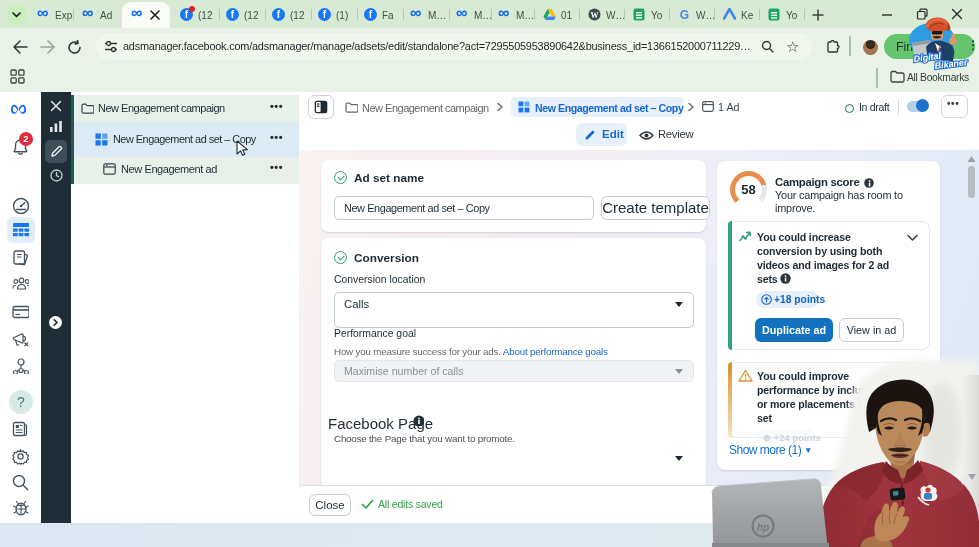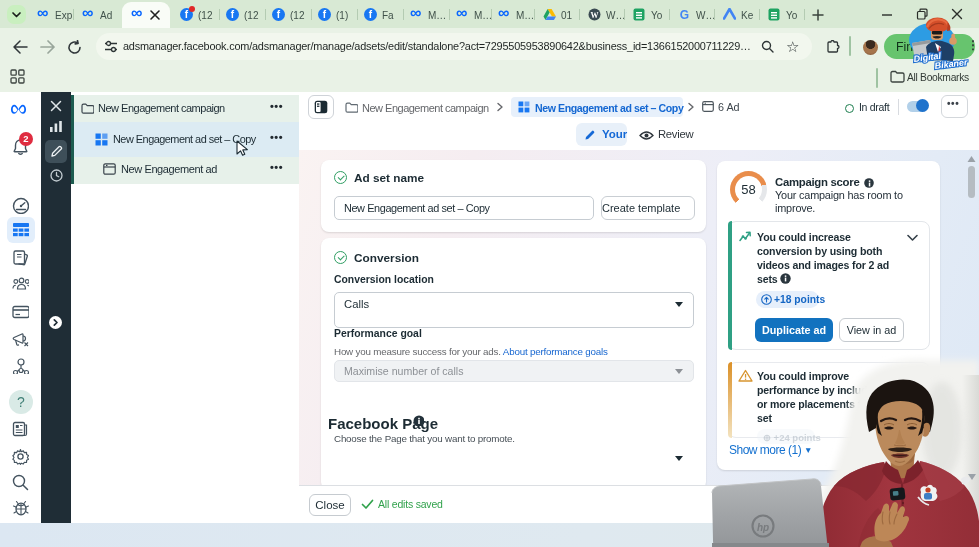--- a/index.html
+++ b/index.html
@@ -20,21 +20,21 @@
 #darkbar{left:41px;top:0;width:30px;height:431px;background:#1f2d36;}
 #tree{left:71px;top:0;width:228px;height:431px;background:#fff;}
 #main{left:299px;top:0;width:680px;height:431px;background:#fff;}
 #content{position:absolute;left:0;top:58px;width:680px;height:335px;background:linear-gradient(110deg,#faf3f2 0%,#f5edf1 22%,#edeef7 55%,#e3ebf6 80%,#dde8f5 100%);}
 .card{position:absolute;background:#fff;border-radius:8px;box-shadow:0 1px 2px rgba(0,0,0,0.12);}
 .sel{position:absolute;border:1px solid #c6ccd2;border-radius:5px;background:#fff;font-size:12.5px;color:#1c2b33;line-height:22px;padding-left:9px;}
 .caret{position:absolute;width:0;height:0;border-left:4.5px solid transparent;border-right:4.5px solid transparent;border-top:5px solid #1c2b33;}
 .chk{position:absolute;width:13px;height:13px;border:1.3px solid #2f9e63;border-radius:50%;}
 .chk:after{content:"";position:absolute;left:2.5px;top:3px;width:5px;height:2.5px;border-left:1.4px solid #2f9e63;border-bottom:1.4px solid #2f9e63;transform:rotate(-45deg);}
 .hd{position:absolute;font-weight:bold;font-size:13px;color:#1c2b33;}
-.lb{position:absolute;font-weight:bold;font-size:12px;color:#1c2b33;}
+.lb{position:absolute;font-weight:normal;font-size:12px;color:#1c2b33;}
 .t{position:absolute;white-space:nowrap;}
 #footer{position:absolute;left:0;top:393px;width:680px;height:38px;background:#fff;border-top:1px solid #dcdfe3;}
 #btmstrip{left:0;top:523px;width:979px;height:24px;background:linear-gradient(90deg,#dce7f2 0%,#dfe9f0 60%,#e0e9ea 100%);}
 .sideicon{position:absolute;left:12px;width:17px;height:17px;}
 svg{display:block;}
 </style>
 </head>
 <body>
 
 <div class="abs" id="tabstrip"></div>
@@ -354,47 +354,47 @@
       </svg>
     <div class="t" style="left:236px;top:10px;font-size:10.6px;color:#1467d2;letter-spacing:-0.42px;font-weight:bold;">New Engagement ad set – Copy</div>
     <svg class="abs" style="left:388px;top:10px;" width="8" height="10">
         <path d="M2 1.5 L6 5 L2 8.5" stroke="#65676b" stroke-width="1.4" fill="none" stroke-linecap="round" stroke-linejoin="round"></path>
       </svg>
     <svg class="abs" style="left:403px;top:9px;" width="12" height="11">
         <rect x="0.7" y="0.7" width="10.6" height="9.6" rx="1.5" stroke="#4e575e" stroke-width="1.2" fill="none"></rect>
         <path d="M0.7 3.6 L11.3 3.6" stroke="#4e575e" stroke-width="1.2"></path>
         <path d="M2.6 2.2 L4 2.2" stroke="#4e575e" stroke-width="1"></path>
       </svg>
-    <div class="t" style="left:419px;top:9px;font-size:10.8px;color:#3e464d;">6 Ad</div>
+    <div class="t" style="left:419px;top:9px;font-size:10.8px;color:#3e464d;">1 Ad</div>
     <div class="abs" style="left:546px;top:12px;width:9px;height:9px;border:1.7px solid #1d7e4f;border-radius:50%;"></div>
     <div class="t" style="left:560px;top:9px;font-size:10.5px;letter-spacing:-0.3px;color:#1c2b33;">In draft</div>
     <div class="abs" style="left:599px;top:7px;width:1px;height:16px;background:#d8dbe0;"></div>
     <div class="abs" style="left:608px;top:9px;width:21px;height:11px;border-radius:6px;background:#b2d0e9;"></div>
     <div class="abs" style="left:617px;top:7px;width:13px;height:13px;border-radius:50%;background:#2073cc;"></div>
     <div class="abs" style="left:642px;top:3px;width:27px;height:23px;border:1px solid #d3d7db;border-radius:6px;background:#fff;"></div>
     <div class="t" style="left:648px;top:6px;font-size:10px;color:#3a4149;letter-spacing:0.6px;font-weight:bold;">•••</div>
 
     <div class="abs" style="left:277px;top:31px;width:51px;height:23px;background:#e8f0f9;border-radius:6px;"></div>
     <svg class="abs" style="left:285px;top:37px;" width="12" height="12">
         <path d="M1.5 10.5 L2 8 L8 2 Q8.8 1.2 9.6 2 L10 2.4 Q10.8 3.2 10 4 L4 10 Z" fill="#1569d6"></path>
       </svg>
-    <div class="t" style="left:303px;top:36px;font-size:11.5px;color:#1569d6;font-weight:bold;">Your</div>
+    <div class="t" style="left:303px;top:36px;font-size:11.5px;color:#1569d6;font-weight:bold;">Edit</div>
     <svg class="abs" style="left:340px;top:38px;" width="15" height="11">
         <path d="M1 5.5 Q7.5 -1.5 14 5.5 Q7.5 12.5 1 5.5 Z" stroke="#2f363c" stroke-width="1.3" fill="none"></path>
         <circle cx="7.5" cy="5.5" r="2" fill="#2f363c"></circle>
       </svg>
     <div class="t" style="left:359px;top:36px;font-size:11.3px;letter-spacing:-0.3px;color:#2f363c;">Review</div>
 
     <div class="abs" id="content">
 
       <div class="card" style="left:22px;top:10px;width:385px;height:72px;"></div>
       <div class="chk" style="left:35px;top:21px;"></div>
       <div class="hd" style="left:55px;top:21px;font-size:11.8px;">Ad set name</div>
       <div class="sel" style="left:35px;top:46px;width:260px;height:24px;font-size:10.9px;letter-spacing:-0.4px;">New Engagement ad set – Copy</div>
-      <div class="abs" style="left:302px;top:46px;width:94px;height:24px;border:1px solid #c9ced3;border-radius:6px;background:#fff;font-size:11px;color:#1c2b33;text-align:left;line-height:22px;">Create template</div>
+      <div class="abs" style="left:302px;top:46px;width:109px;height:24px;border:1px solid #c9ced3;border-radius:6px;background:#fff;font-size:15px;color:#1c2b33;text-align:center;line-height:22px;">Create template</div>
 
       <div class="card" style="left:22px;top:88px;width:385px;height:252px;"></div>
       <div class="chk" style="left:35px;top:101px;"></div>
       <div class="hd" style="left:55px;top:101px;font-size:11.8px;">Conversion</div>
       <div class="lb" style="left:35px;top:124px;font-size:10.4px;">Conversion location</div>
       <div class="sel" style="left:35px;top:142px;width:360px;height:36px;font-size:11.3px;">Calls</div>
       <div class="caret" style="left:376px;top:152px;"></div>
       <div class="lb" style="left:35px;top:178px;font-size:10.4px;">Performance goal</div>
       <div class="t" style="left:35px;top:196px;font-size:9.8px;letter-spacing:-0.2px;color:#65676b;">How you measure success for your ads. <span style="color:#1666d0;">About performance goals</span></div>
       <div class="sel" style="left:35px;top:210px;width:360px;height:22px;background:#f0f2f4;border-color:#e2e5e9;color:#8d9196;line-height:20px;font-size:10.6px;">Maximise number of calls</div>
@@ -403,21 +403,21 @@
       <svg class="abs" style="left:114px;top:265px;" width="11" height="11">
           <circle cx="6" cy="6" r="5.5" fill="#23313a"></circle>
           <rect x="5.2" y="5" width="1.6" height="4" fill="#fff"></rect>
           <rect x="5.2" y="2.8" width="1.6" height="1.6" fill="#fff"></rect>
         </svg>
       <div class="t" style="left:35px;top:283px;font-size:9.8px;letter-spacing:-0.2px;color:#474f56;">Choose the Page that you want to promote.</div>
       <div class="caret" style="left:376px;top:306px;"></div>
 
       <div class="card" style="left:418px;top:11px;width:223px;height:309px;"></div>
       <div class="abs" style="left:431px;top:21px;width:37px;height:37px;border-radius:50%;background:conic-gradient(from 225deg,#e98d4b 0deg 209deg,#e5e7ea 209deg 266deg,#fff 266deg 360deg);"></div>
-      <div class="abs" style="left:436px;top:26px;width:27px;height:27px;border-radius:50%;background:#fff;font-size:13px;font-weight:normal;color:#1c2b33;text-align:center;line-height:27px;">58</div>
+      <div class="abs" style="left:436px;top:26px;width:27px;height:27px;border-radius:50%;background:#fff;font-size:13px;font-weight:bold;color:#1c2b33;text-align:center;line-height:27px;">58</div>
       <div class="t" style="left:476px;top:26px;font-size:11.4px;letter-spacing:-0.3px;font-weight:bold;color:#1c2b33;">Campaign score</div>
       <svg class="abs" style="left:565px;top:28px;" width="10" height="10">
           <circle cx="5" cy="5" r="4.8" fill="#2a363e"></circle>
           <rect x="4.8" y="4.6" width="1.5" height="3.8" fill="#fff"></rect>
           <rect x="4.8" y="2.4" width="1.5" height="1.5" fill="#fff"></rect>
         </svg>
       <div class="t" style="left:476px;top:39px;font-size:10.9px;letter-spacing:-0.2px;color:#26313a;line-height:13.3px;white-space:normal;width:130px;">Your campaign has room to improve.</div>
 
       <div class="abs" style="left:429px;top:71px;width:202px;height:129px;border:1px solid #e3e6ea;border-radius:8px;background:#fff;"></div>
       <div class="abs" style="left:429px;top:71px;width:4px;height:129px;background:#2fa084;border-radius:8px 0 0 8px;"></div>

